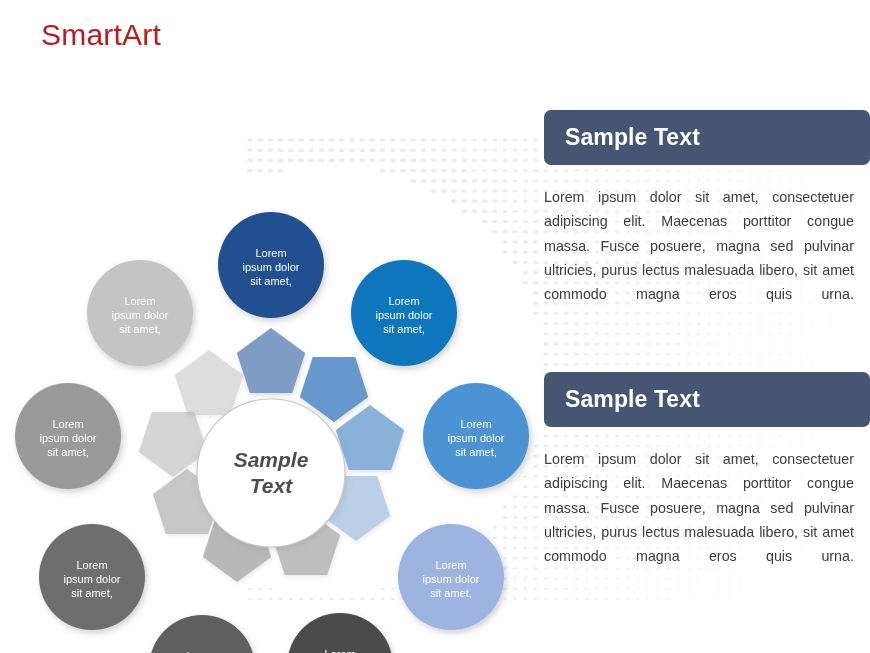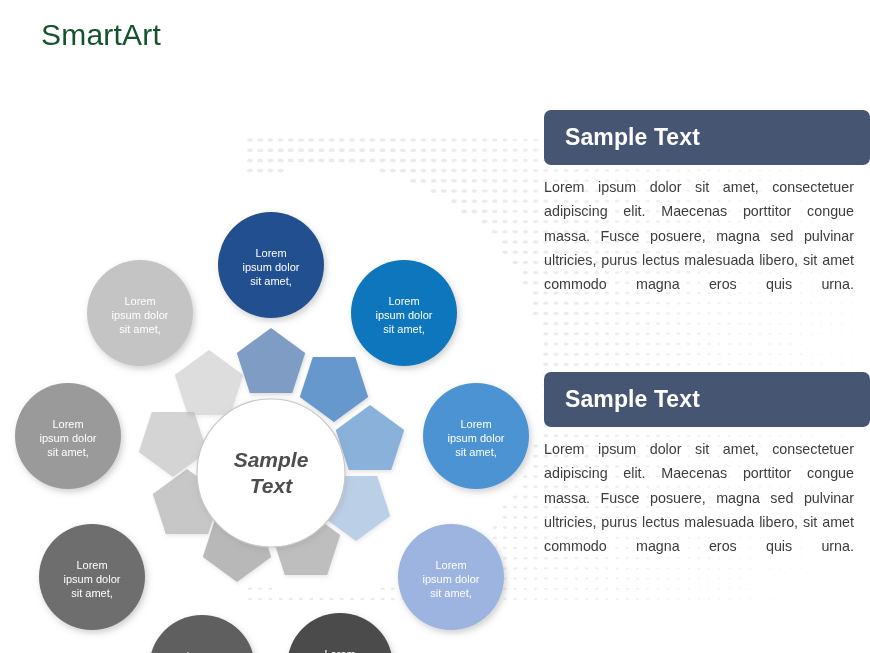--- a/index.html
+++ b/index.html
@@ -24,21 +24,21 @@
     z-index: 0;
   }
 
   
   #page-title {
     position: absolute;
     left: 41px;
     top: 18px;
     font-size: 30px;
     font-weight: 400;
-    color: #14532d;
+    color: #b91c1c;
     letter-spacing: .2px;
     z-index: 5;
   }
 
   
   #diagram {
     position: absolute;
     left: 0px;
     top: 96px;
     width: 540px;
@@ -83,21 +83,21 @@
     padding-left: 21px;
     box-sizing: border-box;
   }
   .bar-title {
     color: #ffffff;
     font-size: 23px;
     font-weight: bold;
     letter-spacing: .1px;
   }
   .body-text {
-    margin-top: 10px;
+    margin-top: 20px;
     padding-right: 16px;
     font-size: 14.3px;
     line-height: 24.3px;
     color: #3d3d3d;
     text-align: justify;
   }
   .body-text::after {
     content: "";
     display: inline-block;
     width: 100%;

